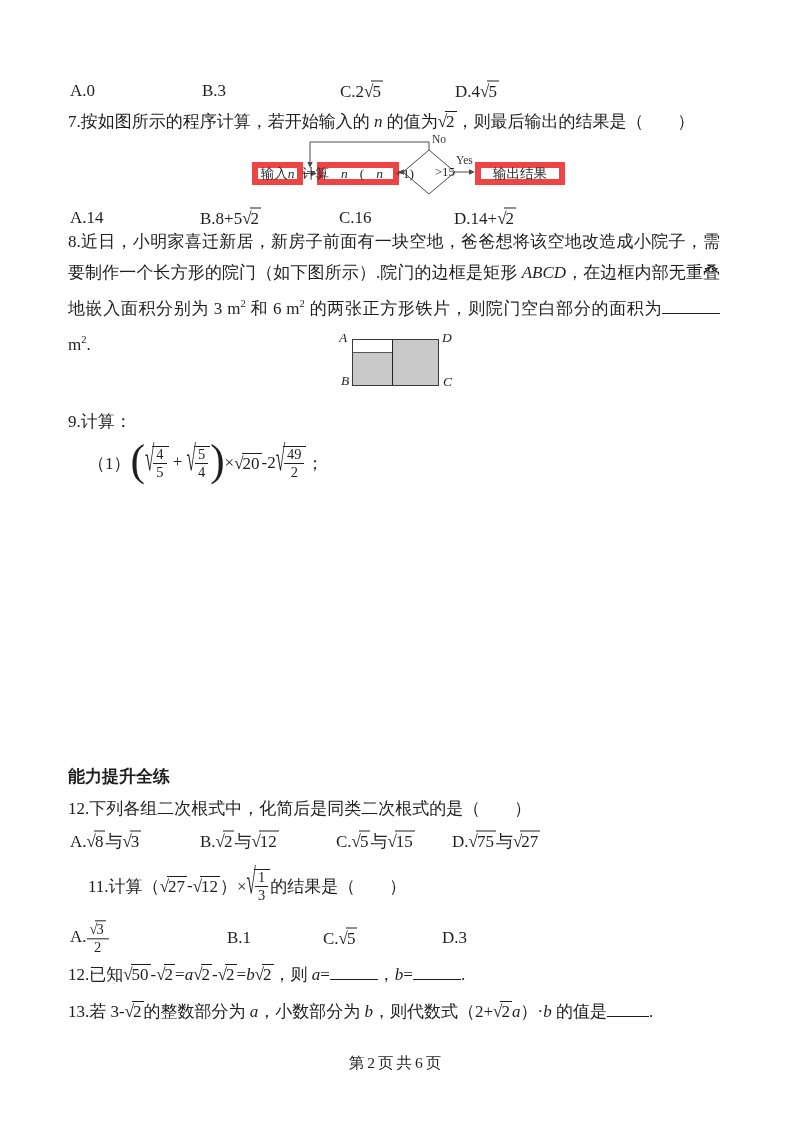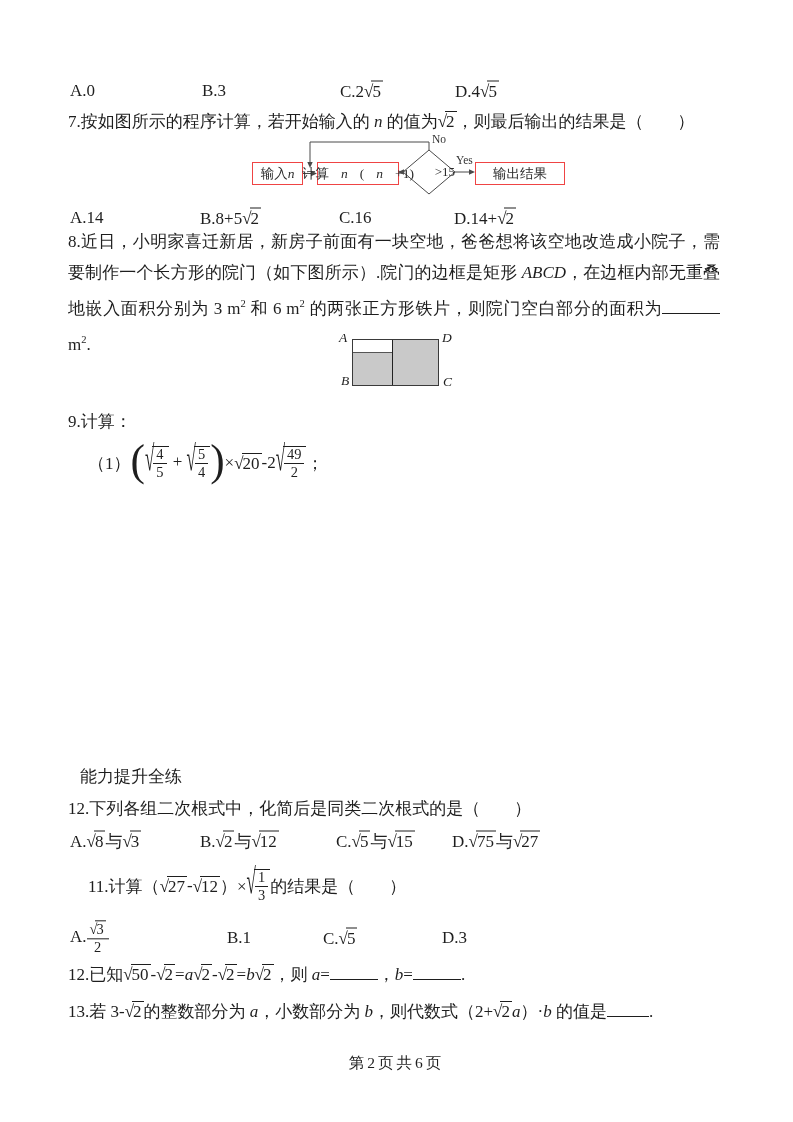--- a/index.html
+++ b/index.html
@@ -19,32 +19,32 @@
   .frac{display:inline-block;text-align:center;vertical-align:middle;line-height:1.05;font-size:0.85em;}
   .frac>.num{display:block;border-bottom:1px solid currentColor;padding:0 3px 1px;}
   .frac>.den{display:block;padding-top:1px;}
   sup{font-size:0.62em;}
   .blank{display:inline-block;border-bottom:1.2px solid #1e1e1e;height:1em;vertical-align:baseline;}
   .bigp{font-size:2.55em;font-weight:200;vertical-align:middle;line-height:0;position:relative;top:-0.06em;}
   .bgrp{vertical-align:middle;}
   
   .flow{position:absolute;left:245px;top:136px;width:320px;height:64px;font-size:13.5px;color:#2a2a2a;}
   .flow svg{position:absolute;left:0;top:0;}
-  .fbox{position:absolute;border:1px solid #ef4444;display:flex;align-items:center;justify-content:center;
+  .fbox{position:absolute;border:6px solid #ef4444;display:flex;align-items:center;justify-content:center;
         white-space:nowrap;background:#fff;box-sizing:border-box;}
   .flabel{position:absolute;font-size:11.5px;color:#333;}
   .fcond{position:absolute;text-align:right;font-size:13px;}
   
   .fig{position:absolute;left:338px;top:330px;width:125px;height:62px;font-size:13.5px;}
   .figlbl{position:absolute;font-style:italic;}
   .frect{position:absolute;left:14px;top:9px;width:87px;height:47px;border:1px solid #3a3a3a;box-sizing:border-box;}
   .sq-right{position:absolute;left:39px;top:0;width:46px;height:45px;background:#c9c9c9;border-left:1.6px solid #222;box-sizing:border-box;}
   .sq-left{position:absolute;left:0;top:12px;width:39px;height:33px;background:#c9c9c9;border-top:1px solid #555;box-sizing:border-box;}
   
-  .sect{font-family:"Liberation Sans","DejaVu Sans",sans-serif;font-weight:normal;font-size:17px;margin-left:12px;}
+  .sect{font-family:"Liberation Sans","DejaVu Sans",sans-serif;font-weight:bold;font-size:17px;}
   .footer{position:absolute;left:0;right:0;top:1053px;text-align:center;letter-spacing:3px;font-size:15.5px;}
 </style>
 </head>
 <body>
 
 <div class="page">
 
   <div class="row" style="top:78px;height:26px;">
     <span class="opt" style="left:2px">A.0</span>
     <span class="opt" style="left:134px">B.3</span>

